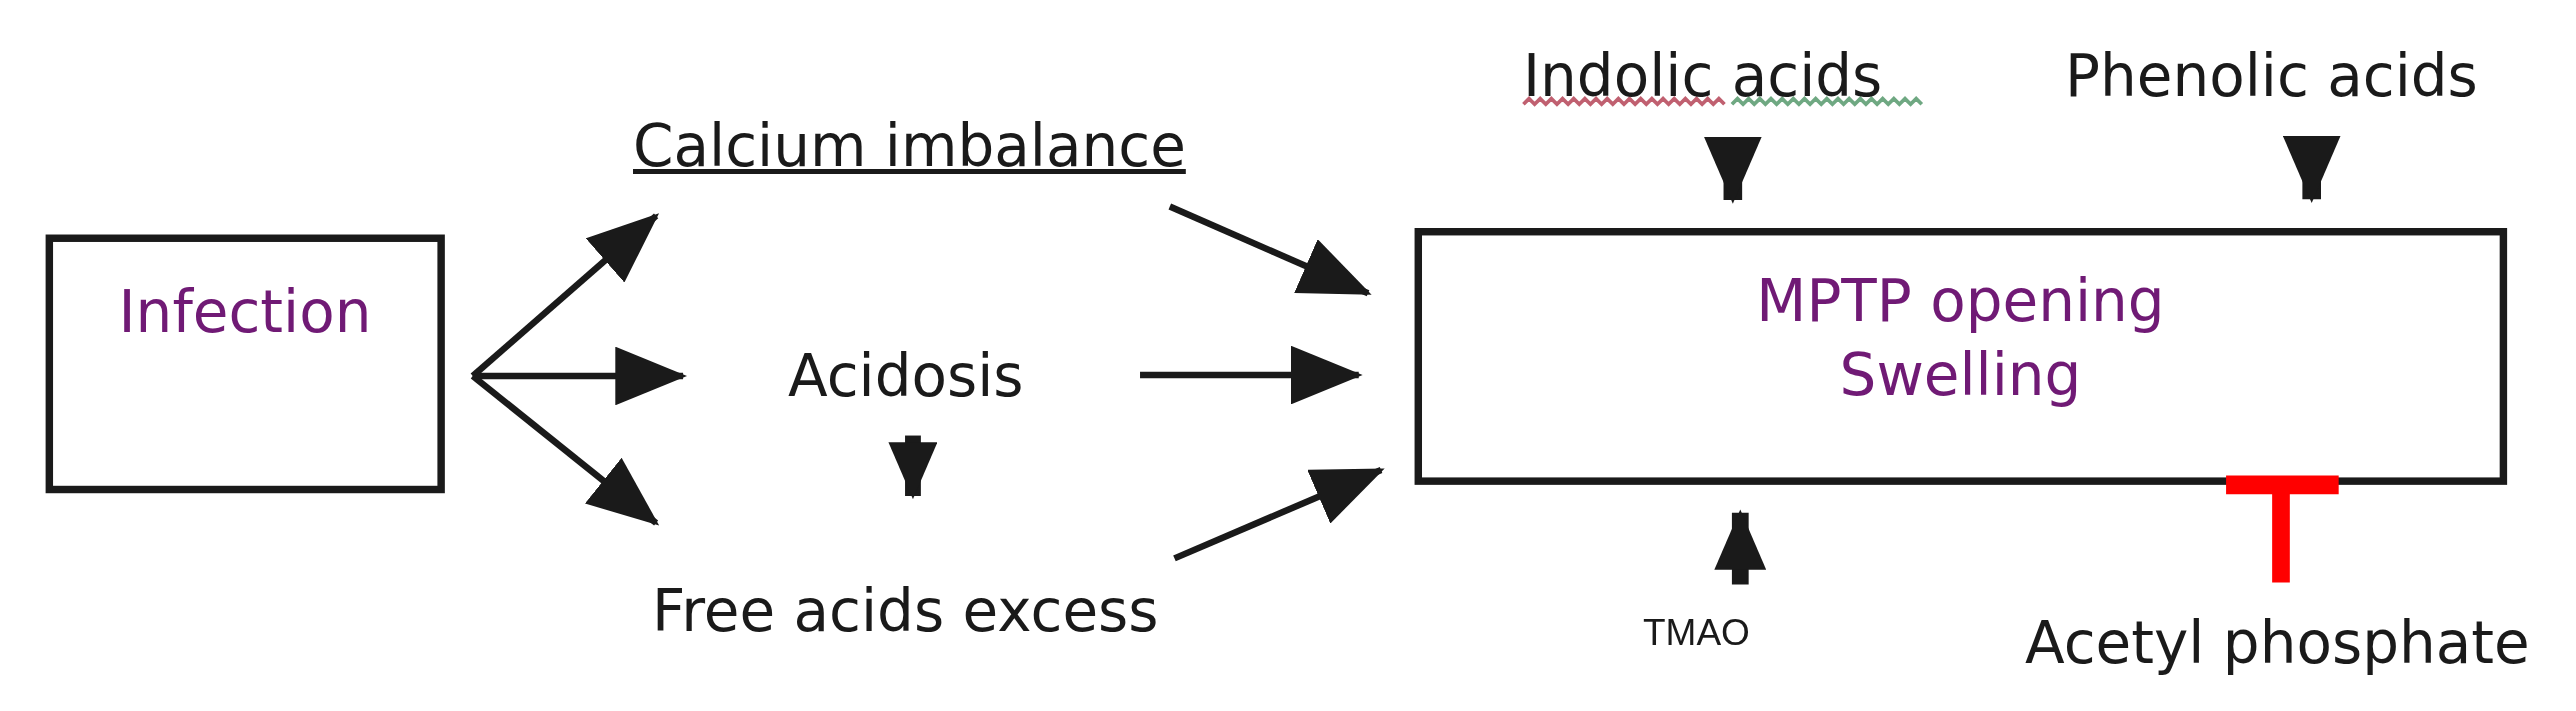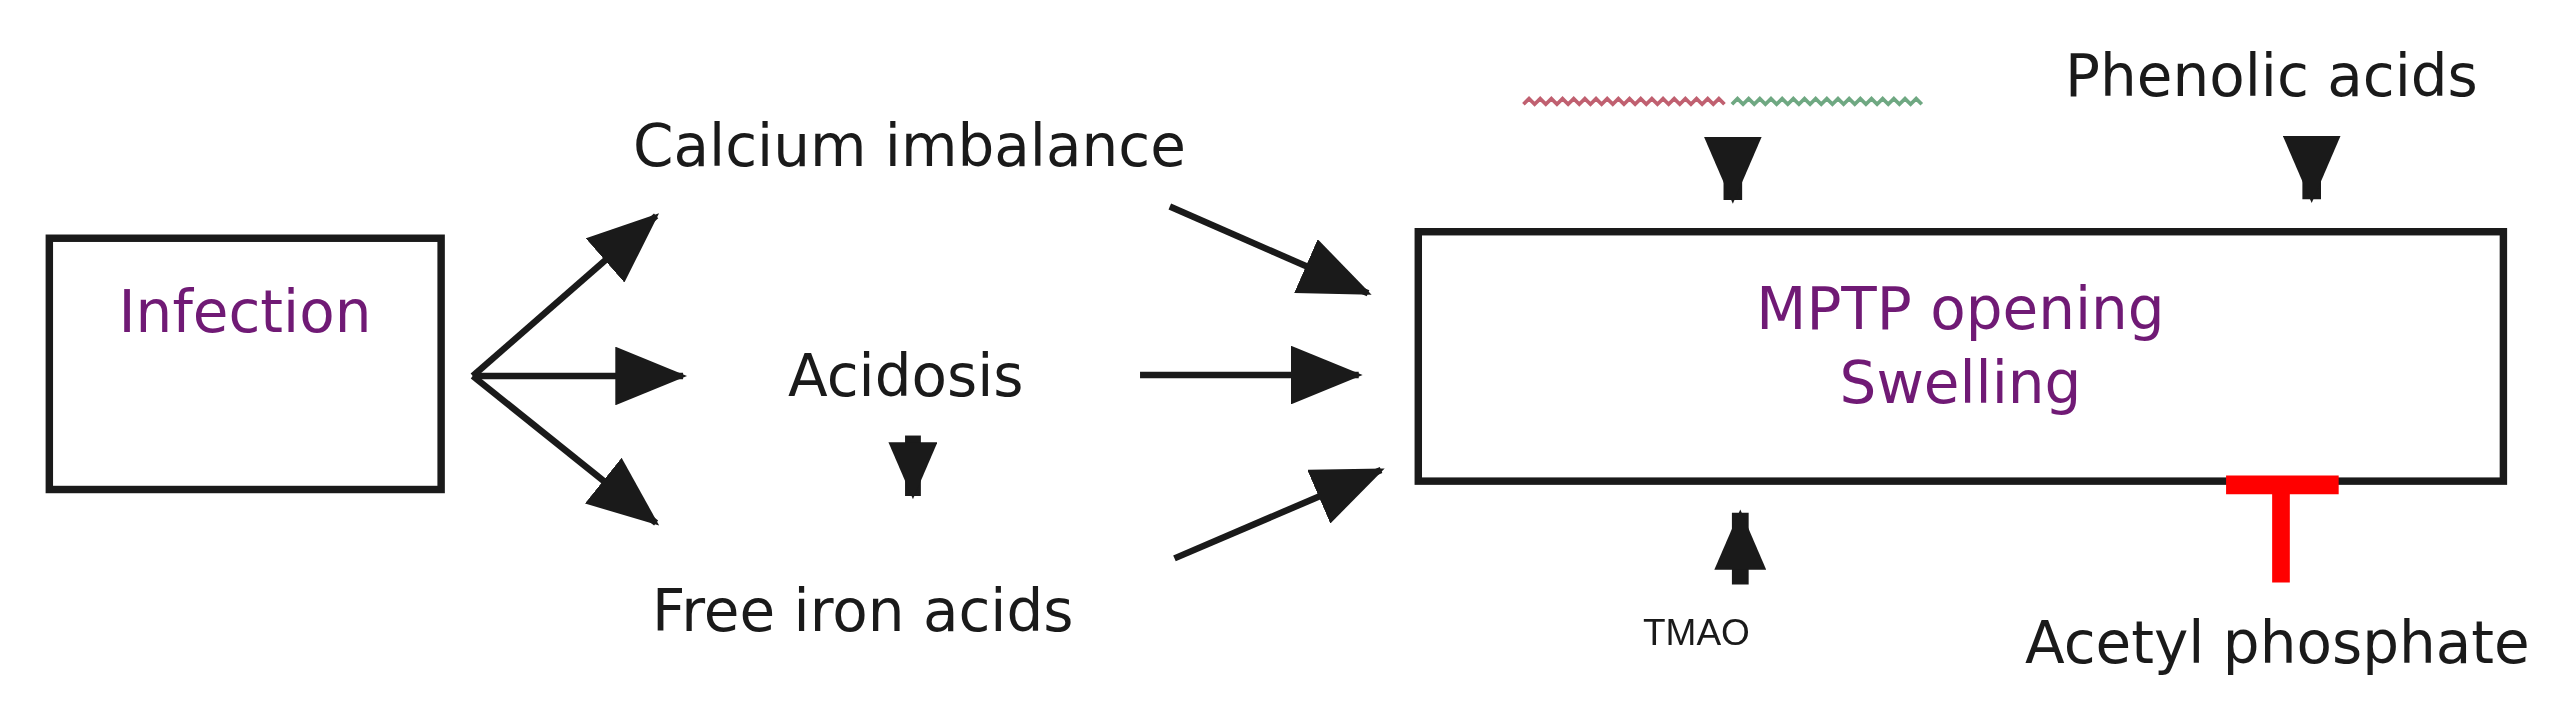--- a/index.html
+++ b/index.html
@@ -84,31 +84,32 @@
     <g>
       <path d="M1637,112 l6,-6 l6,6 l6,-6 l6,6 l6,-6 l6,6 l6,-6 l6,6 l6,-6 l6,6 l6,-6 l6,6 l6,-6 l6,6 l6,-6 l6,6 l6,-6 l6,6 l6,-6 l6,6 l6,-6 l6,6 l6,-6 l6,6 l6,-6 l6,6 l6,-6 l6,6 l6,-6 l6,6 l6,-6 l6,6 l6,-6 l6,6 l6,-6 l6,6" fill="none" stroke="#c06070" stroke-width="4"></path>
       <path d="M1861,112 l6,-6 l6,6 l6,-6 l6,6 l6,-6 l6,6 l6,-6 l6,6 l6,-6 l6,6 l6,-6 l6,6 l6,-6 l6,6 l6,-6 l6,6 l6,-6 l6,6 l6,-6 l6,6 l6,-6 l6,6 l6,-6 l6,6 l6,-6 l6,6 l6,-6 l6,6 l6,-6 l6,6 l6,-6 l6,6 l6,-6 l6,6" fill="none" stroke="#6fa882" stroke-width="4"></path>
     </g>
   </svg>
 
   <div class="box-text" style="left:49px; top:275px; width:392px;">
     <div>Infection</div>
   </div>
 
-  <div class="node-label lbl-big" style="left:633px; top:117px;">Calcium imbalance</div>
+  <div class="node-label lbl-big" style="left:633px; top:117px;text-decoration:underline;">Calcium imbalance</div>
 
   <div class="node-label lbl-big" style="left:788px; top:347px;text-align:center;">Acidosis</div>
 
-  <div class="node-label lbl-big" style="left:652px; top:582px;">Free iron acids</div>
+  <div class="node-label lbl-big" style="left:652px; top:582px;">Free acids excess</div>
 
-  <div class="box-text" style="left:1418px; top:272px; width:1085px;">
+  <div class="box-text" style="left:1418px; top:264px; width:1085px;">
     <div>MPTP opening</div>
     <div>Swelling</div>
   </div>
 
+  <div class="node-label lbl-big" style="left:1523px; top:47px;">Indolic  acids</div>
 
   <div class="node-label lbl-big" style="left:2065px; top:47px;">Phenolic acids</div>
 
   <div class="node-label lbl-small" style="left:1643px; top:614px;">TMAO</div>
 
   <div class="node-label lbl-big" style="left:2025px; top:614px;">Acetyl phosphate</div>
 
 </div>
 
 

